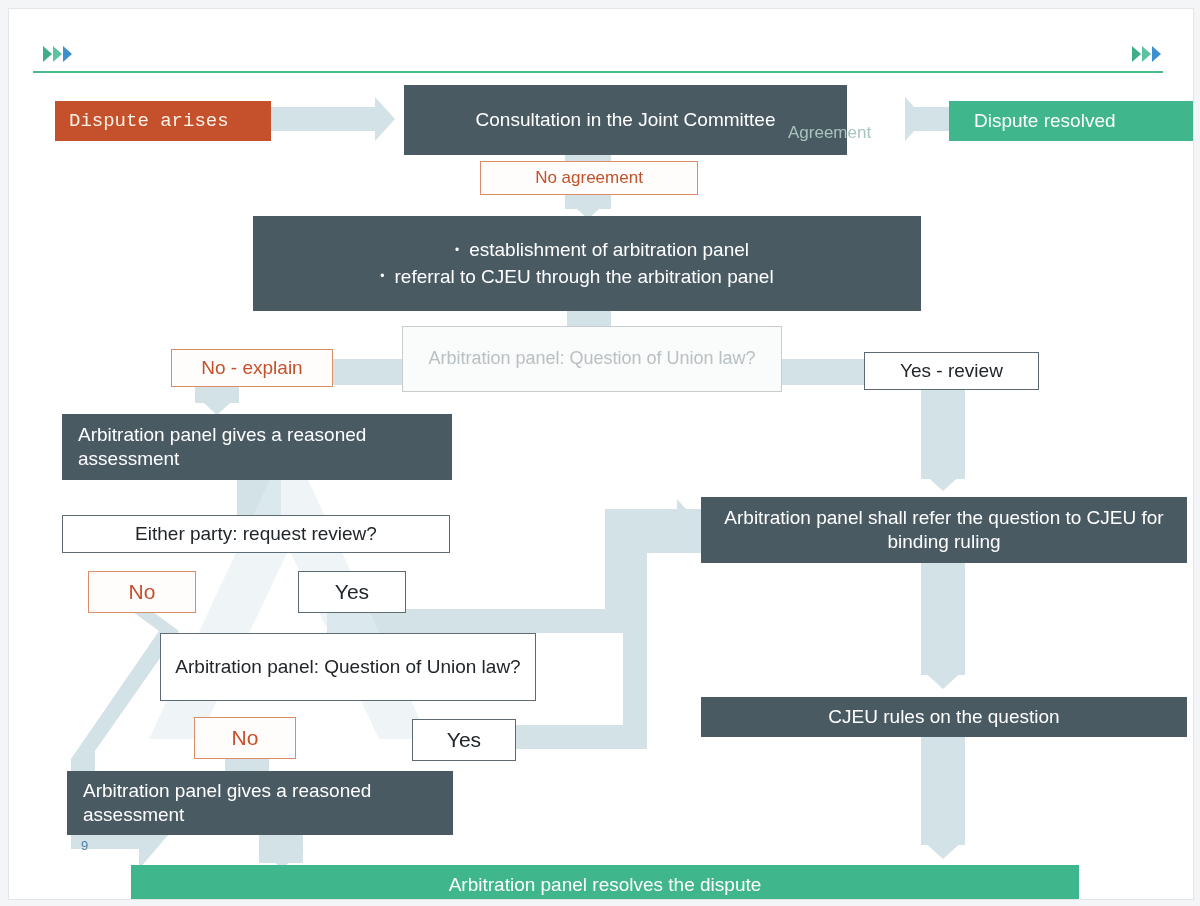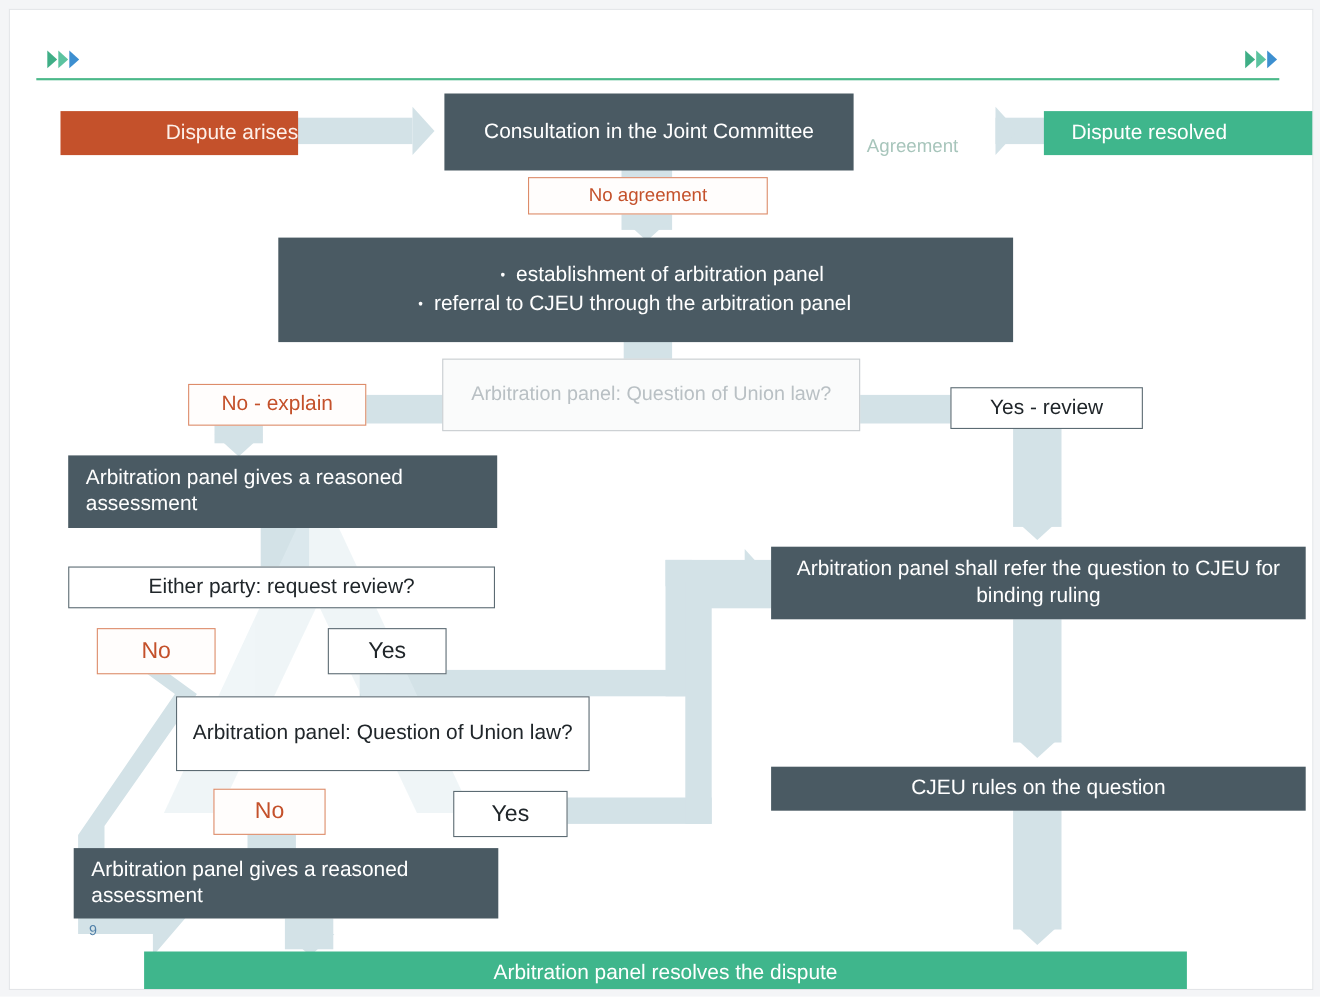--- a/index.html
+++ b/index.html
@@ -32,21 +32,21 @@
   
   .node{
     position:absolute;
     box-sizing:border-box;
     display:flex;align-items:center;justify-content:center;
     text-align:center;
     line-height:1.28;
     z-index:3;
   }
   .dark{background:#4a5a63;color:#ffffff;}
-  .orange{background:#c4512b;color:#fdf0e9;justify-content:flex-end;padding-left:14px;}
+  .orange{background:#c4512b;color:#fdf0e9;justify-content:flex-start;padding-left:14px;font-family:Liberation Mono, monospace;}
   .green{background:#3fb68c;color:#ffffff;}
   .out-orange{background:#fffdfc;border:1.5px solid #dd8c6a;color:#c4512b;justify-content:center;}
   .out-dark{background:#ffffff;border:1.5px solid #5c6b73;color:#20262a;}
   .out-faint{background:#fafbfb;border:1.5px solid #c8cdd0;color:#b9c0c4;}
   .plain-label{position:absolute;color:#a7c5bb;z-index:3;}
 
   
   .conn{position:absolute;background:#d3e2e7;z-index:1;}
   .arrowhead{position:absolute;width:0;height:0;z-index:1;}
   .ah-down{border-left:22px solid transparent;border-right:22px solid transparent;border-top:20px solid #d3e2e7;}
@@ -121,21 +121,21 @@
   </svg>
 
   <svg class="diag" width="330" height="420" style="left:120px;top:430px;opacity:.55;" viewBox="0 0 330 420">
     <path d="M160 0 L300 300 L250 300 L160 110 L70 300 L20 300 Z" fill="#e3eef2"></path>
   </svg>
 
   <div class="node orange" style="left:46px;top:92px;width:216px;height:40px;font-size:19px;">
     <span>Dispute arises</span>
   </div>
 
-  <div class="node dark" style="left:395px;top:76px;width:372px;height:70px;font-size:19px;padding:0 16px;">
+  <div class="node dark" style="left:395px;top:76px;width:443px;height:70px;font-size:19px;padding:0 16px;">
     <span>Consultation in the Joint Committee</span>
   </div>
 
   <div class="plain-label" style="left:779px;top:102px;font-size:17px;margin-top:12px;">Agreement</div>
 
   <div class="node green" style="left:940px;top:92px;width:246px;height:40px;font-size:19px;justify-content:flex-start;padding-left:25px;">
     <span>Dispute resolved</span>
   </div>
 
   <div class="node out-orange" style="left:471px;top:152px;width:218px;height:34px;font-size:17px;">

